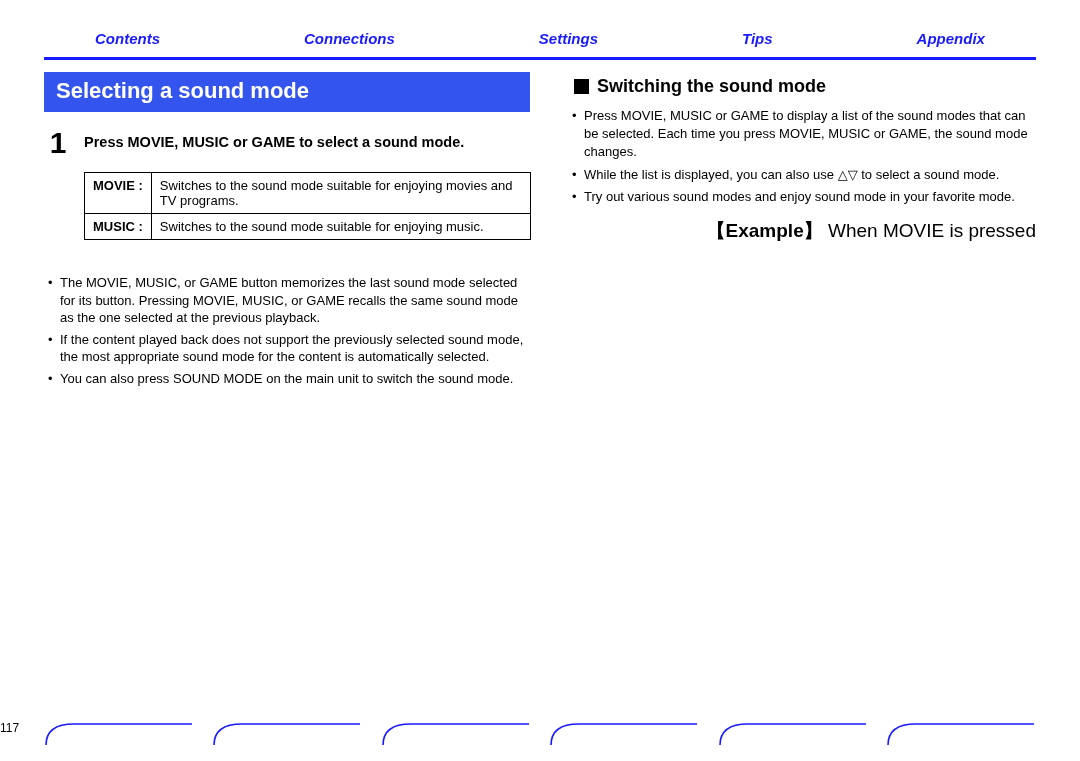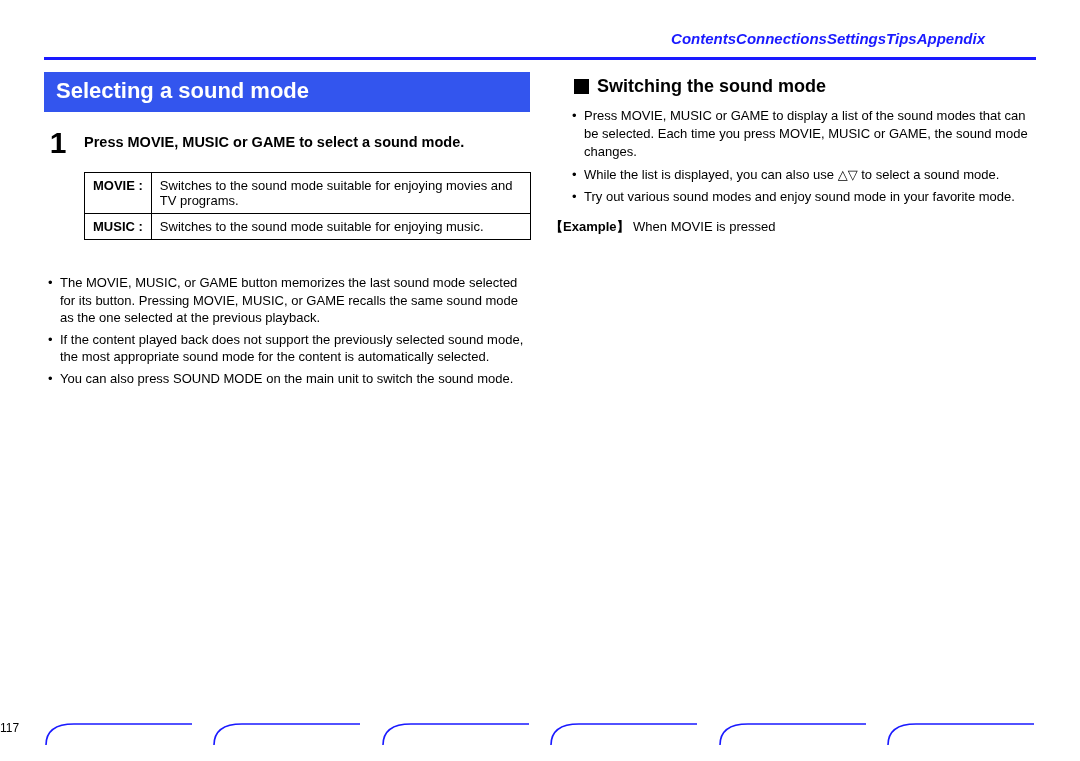--- a/index.html
+++ b/index.html
@@ -6,21 +6,21 @@
   body {
     width: 1080px;
     height: 761px;
     font-family: Arial, Helvetica, sans-serif;
     background: #fff;
     position: relative;
     overflow: hidden;
   }
   .topnav {
     display: flex;
-    justify-content: flex-end;
+    justify-content: space-between;
     padding: 30px 95px 10px 95px;
     font-weight: bold;
     font-style: italic;
     font-size: 15px;
     color: #1a1aff;
   }
   .topnav span { cursor: pointer; }
   .blue-rule {
     height: 3px;
     background: #1a1aff;
@@ -107,22 +107,22 @@
     height: 15px;
     background: #000;
     display: inline-block;
   }
   .bullets {
     font-size: 13px;
     line-height: 1.4;
     padding-left: 22px;
   }
   .example-line {
-    text-align: left;
-    font-size: 13px;
+    text-align: right;
+    font-size: 19px;
     margin-top: 12px;
   }
   .example-line .bracket { font-weight: bold; }
   .tri {
     font-family: "DejaVu Sans", Arial, sans-serif;
   }
   .page-num {
     position: absolute;
     bottom: 26px;
     left: 0;

